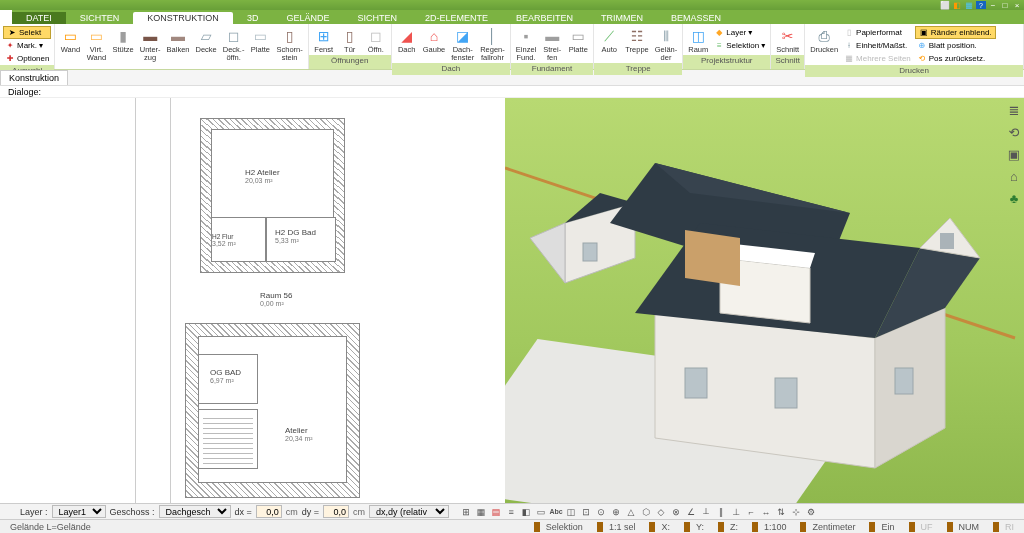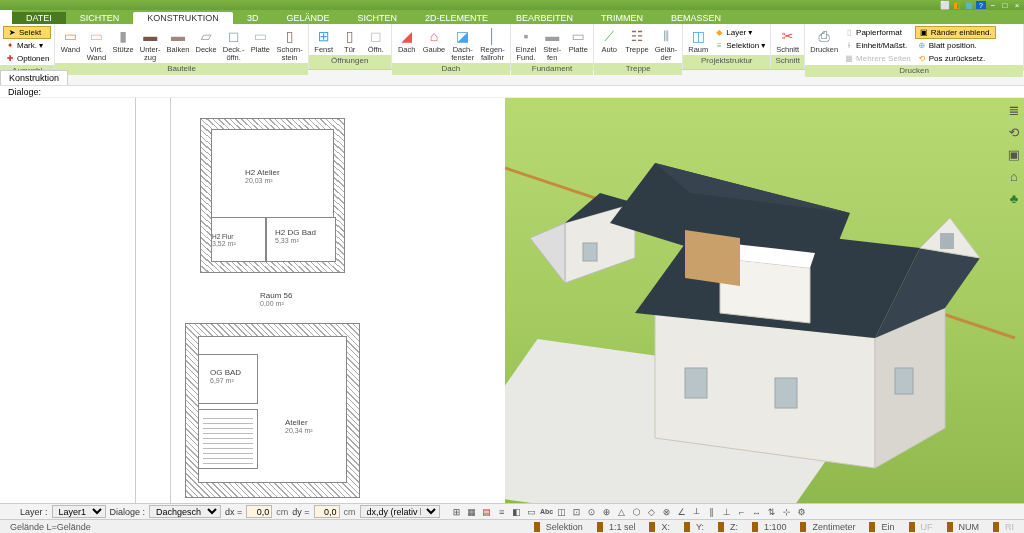--- a/index.html
+++ b/index.html
@@ -152,21 +152,20 @@
       <div class="rbtn">
           <div class="ico" style="color:#b0bec5">▭</div>
           <div class="lbl">Platte</div>
         </div>
       <div class="rbtn">
           <div class="ico" style="color:#8d6e63">▯</div>
           <div class="lbl">Schorn-
 stein</div>
         </div>
     </div>
-    <div class="ribbon-label">Bauteile</div>
   </div>
 
   <div class="ribbon-group">
     <div class="ribbon-items">
       <div class="rbtn">
           <div class="ico" style="color:#42a5f5">⊞</div>
           <div class="lbl">Fenst</div>
         </div>
       <div class="rbtn">
           <div class="ico" style="color:#8d6e63">▯</div>
@@ -345,21 +344,21 @@
         <div class="hatch" style="position:absolute;inset:0;"></div>
         <div style="position:absolute;left:12px;top:12px;right:12px;bottom:14px;background:#fff;border:1px solid #888"></div>
         <div style="position:absolute;left:12px;top:30px;width:60px;height:50px;border:1px solid #888"></div>
         <div style="position:absolute;left:12px;top:85px;width:60px;height:60px;border:1px solid #888">
           <div style="position:absolute;inset:4px;background:repeating-linear-gradient(0deg,#bbb 0 1px,transparent 1px 5px)"></div>
         </div>
       </div>
       <div class="room-label" style="left:210px;top:270px">
         <span>OG BAD</span><span class="area">6,97 m²</span>
       </div>
-      <div class="room-label" style="left:285px;top:320px">
+      <div class="room-label" style="left:285px;top:328px">
         <span>Atelier</span><span class="area">20,34 m²</span>
       </div>
     </div>
   </div>
 
   <div class="view3d">
 
     <div class="ground-path" style="left:-20px;bottom:-10px;width:340px;height:150px;transform:skew(-35deg,8deg)"></div>
     <svg class="house-svg" viewBox="0 0 560 400">
 
@@ -397,21 +396,21 @@
       <div class="v3t">▣</div>
       <div class="v3t">⌂</div>
       <div class="v3t" style="color:#2e7d32">♣</div>
     </div>
   </div>
 </div>
 
 <div class="optbar">
   <label>Layer :</label>
   <select><option>Layer1</option></select>
-  <label>Dialoge :</label>
+  <label>Geschoss :</label>
   <select><option>Dachgesch</option></select>
   <label>dx =</label>
   <input class="num" value="0,0" style="">
   <span class="unit">cm</span>
   <label>dy =</label>
   <input class="num" value="0,0" style="">
   <span class="unit">cm</span>
   <select style="width:80px"><option>dx,dy (relativ ka</option></select>
   <div class="icons">
     <div class="oi">⊞</div>

